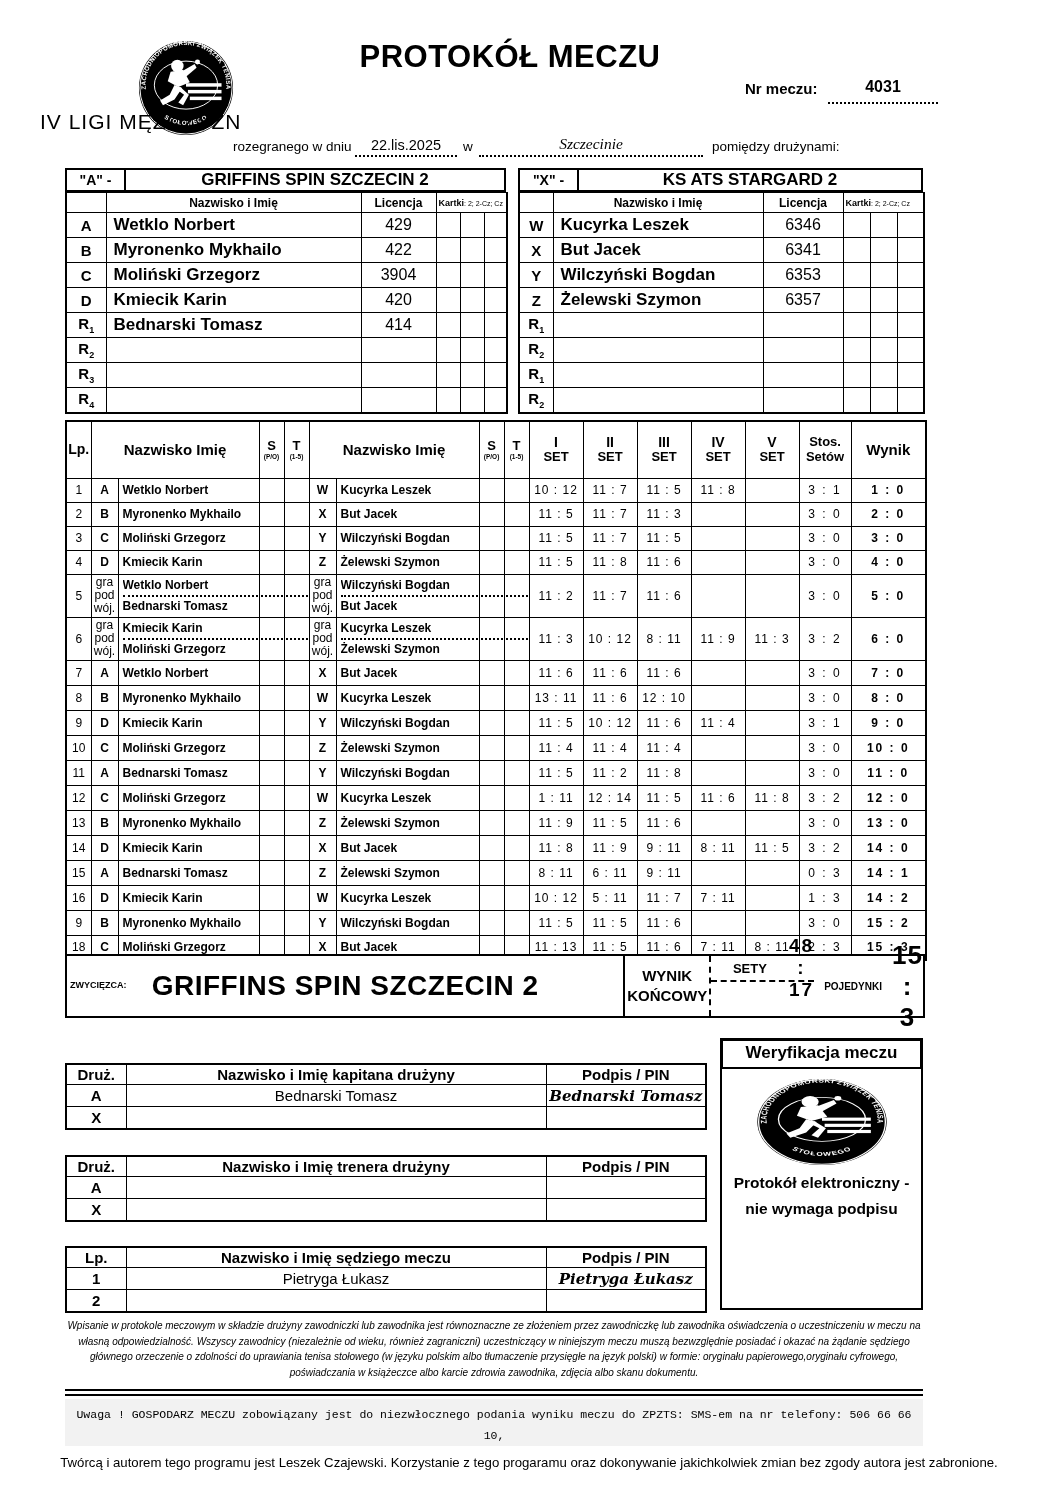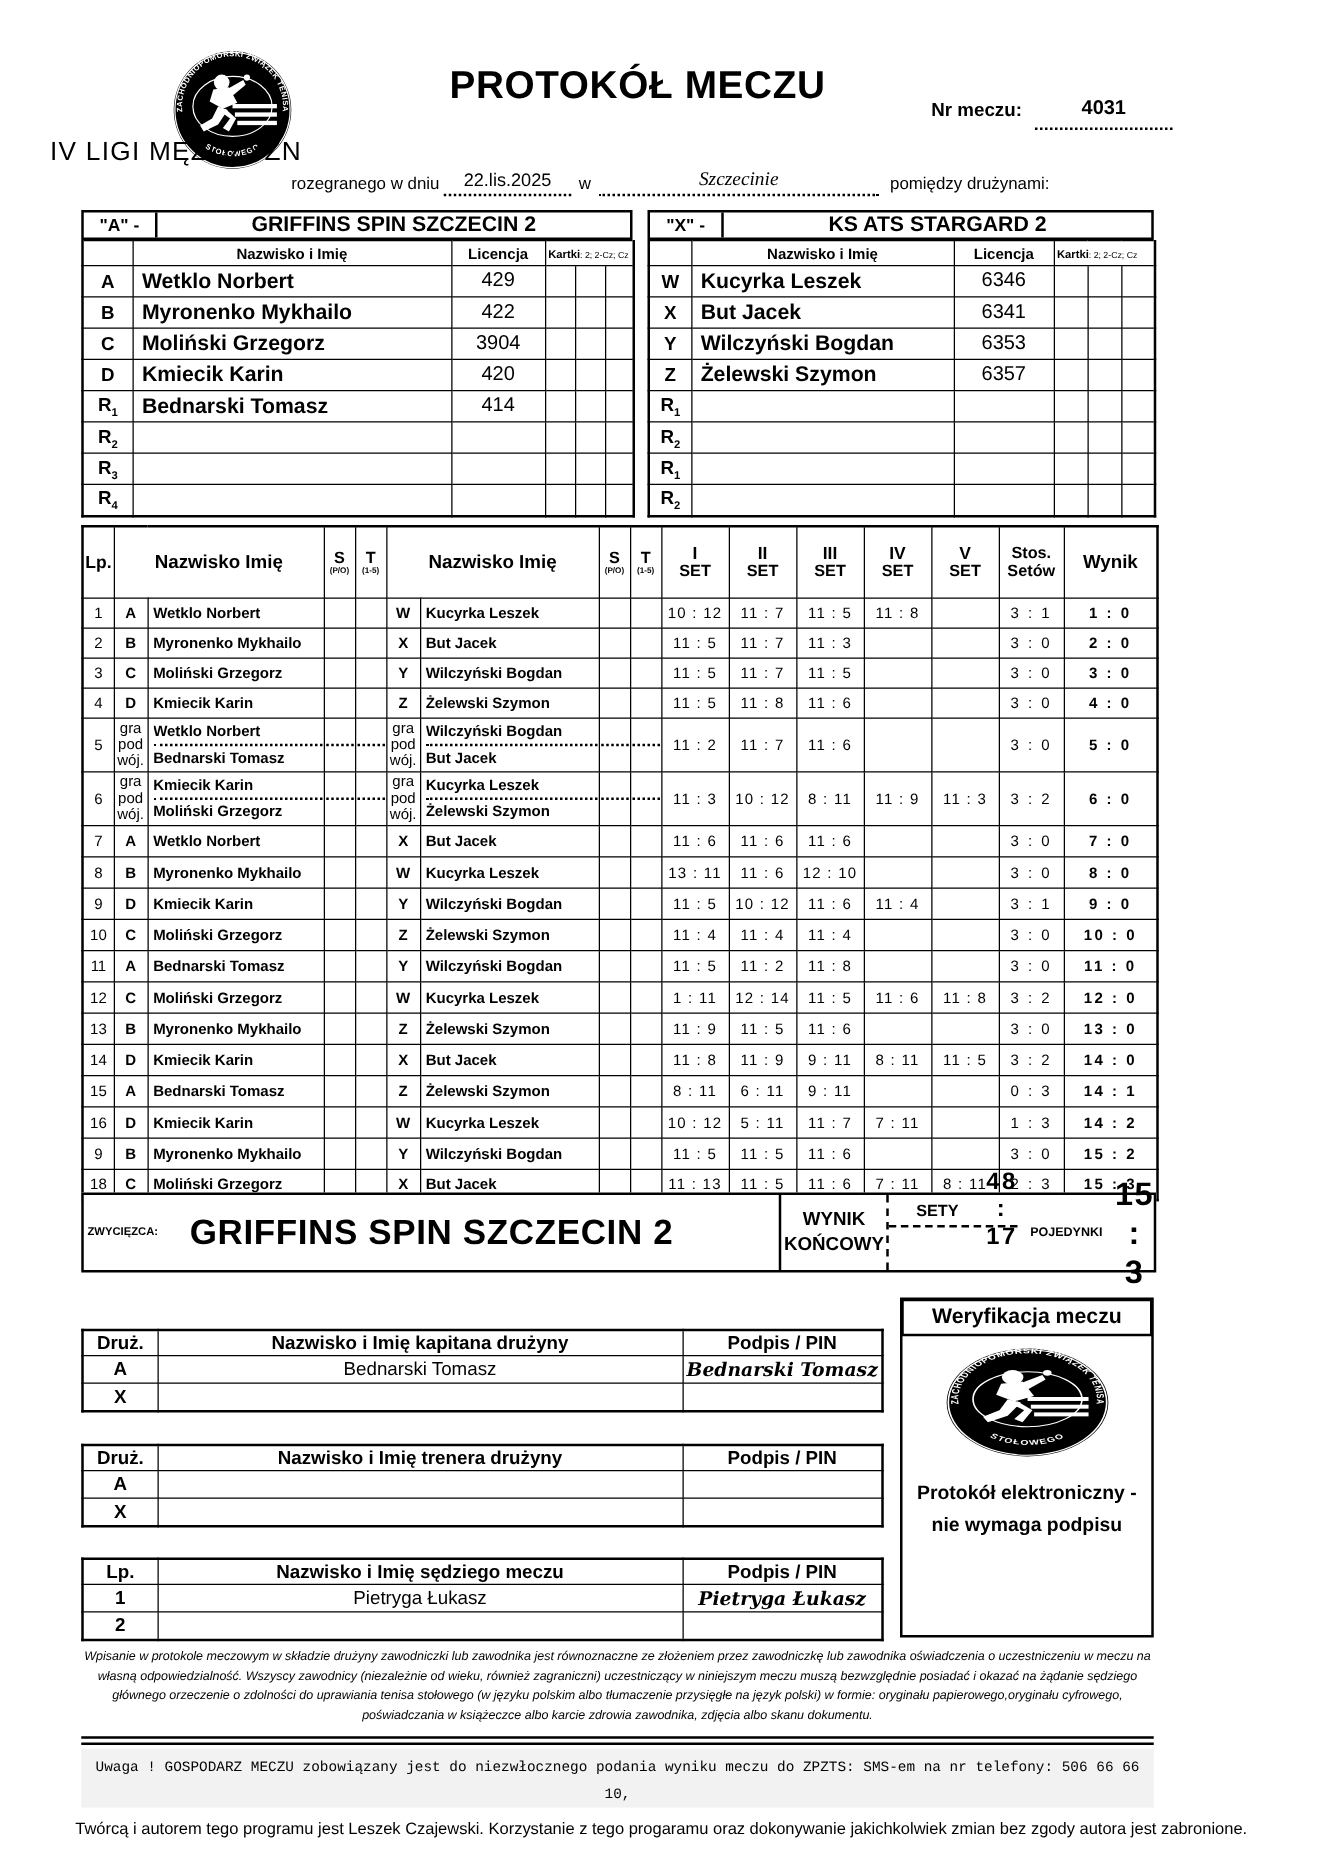--- a/index.html
+++ b/index.html
@@ -4,21 +4,21 @@
 <style>
   html,body{margin:0;padding:0;}
   body{
     width:1058px;height:1497px;position:relative;overflow:hidden;
     background:#fff;color:#000;
     font-family:"Liberation Sans",sans-serif;
     -webkit-font-smoothing:antialiased;
   }
   .abs{position:absolute;}
   
-  .page-title{left:0;right:38px;top:50px;text-align:center;font-size:31px;font-weight:bold;letter-spacing:.5px;}
+  .page-title{left:0;right:38px;top:39px;text-align:center;font-size:31px;font-weight:bold;letter-spacing:.5px;}
   .league{left:0;right:14px;top:110px;text-align:left;font-size:21px;font-weight:normal;letter-spacing:1px;margin-left:40px;}
   .nrlabel{left:745px;top:80px;font-size:15px;font-weight:bold;}
   .nrval{left:828px;top:78px;width:110px;text-align:center;font-size:16px;font-weight:bold;border-bottom:2px dotted #000;padding-bottom:6px;}
   .dateline{top:137px;font-size:13.5px;}
   .dl-played{left:233px;top:139px;}
   .dl-date{left:355px;top:137px;width:102px;text-align:center;font-size:14.5px;border-bottom:2px dotted #000;padding-bottom:2px;}
   .dl-w{left:463px;top:139px;}
   .dl-city{left:479px;top:135px;width:224px;text-align:center;font-size:15.5px;font-style:italic;border-bottom:2px dotted #000;padding-bottom:2px;font-family:"Liberation Serif",serif;}
   .dl-between{left:712px;top:139px;}
   
@@ -80,21 +80,21 @@
   
   table.sig{border:2px solid #000;width:640px;}
   .sig th{height:20px;font-size:15px;font-weight:bold;text-align:center;}
   .sig td{height:22px;font-size:15px;text-align:center;}
   .sig .tag{font-weight:bold;}
   .signature{font-family:"DejaVu Serif",serif;font-style:italic;font-weight:bold;font-size:15px;}
   
   .verify{left:720px;top:1038px;width:203px;height:272px;box-sizing:border-box;border:2px solid #000;background:#fff;}
   .verify-head{border:2px solid #000;margin:-1px;height:26px;line-height:24px;text-align:center;font-weight:bold;font-size:17px;}
   .verify-logo{display:block;margin:10px auto 4px auto;}
-  .verify-text{text-align:center;font-weight:bold;font-size:15.5px;line-height:1.65;margin-top:16px;}
+  .verify-text{text-align:center;font-weight:bold;font-size:15.5px;line-height:1.65;margin-top:4px;}
   
   .legal{left:65px;top:1318px;width:858px;text-align:center;font-style:italic;font-size:10px;line-height:1.55;font-weight:500;}
   .dline{left:65px;top:1389px;width:858px;height:3px;border-top:2px solid #000;border-bottom:2px solid #000;box-sizing:content-box;}
   .notice{left:65px;top:1399px;width:858px;height:47px;background:#f2f2f2;text-align:center;font-size:11.5px;line-height:1.8;padding-top:6px;box-sizing:border-box;font-family:Liberation Mono, monospace;}
   .author{left:0;right:0;top:1455px;text-align:center;font-size:13.2px;}
   b.inb{font-weight:bold;}
 </style>
 </head>
 <body>
 

